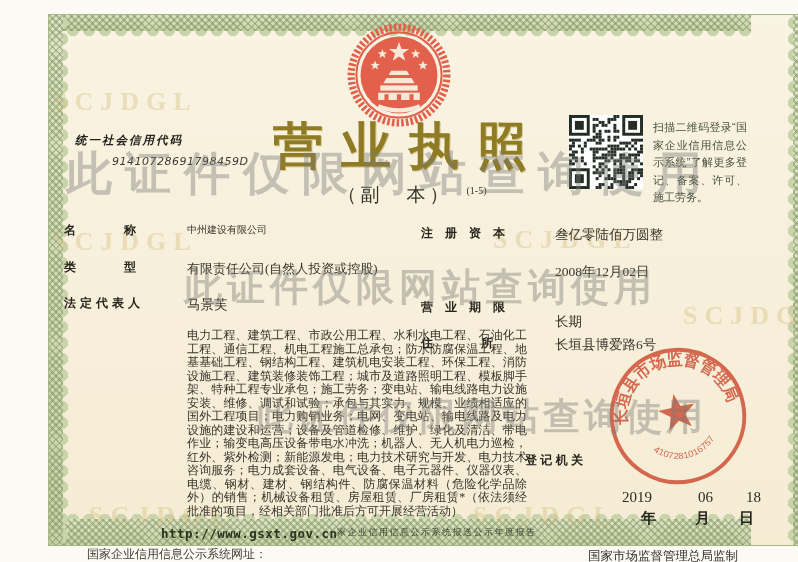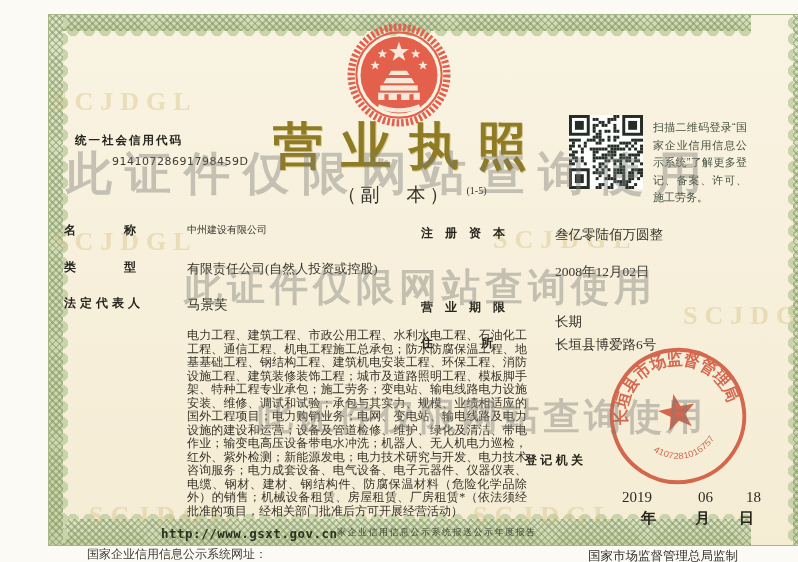--- a/index.html
+++ b/index.html
@@ -36,21 +36,21 @@
   
   .ghost { position:absolute; color:rgba(214,192,132,.42); font:bold 26px "Liberation Serif",serif;
       letter-spacing:7px; z-index:2; white-space:nowrap; }
   .wm { position:absolute; color:rgba(125,123,118,.42); font-weight:bold; white-space:nowrap; z-index:8;margin-left:9px; }
   .wm1 { left:8px;  top:128px; font-size:46px; letter-spacing:13px; }
   .wm2 { left:126px; top:247px; font-size:38px; letter-spacing:5px; }
   .wm3 { left:198px; top:377px; font-size:37px; letter-spacing:4px; }
 
   
   .emblem { position:absolute; left:298px; top:8px; width:104px; height:104px; z-index:3; }
-  .code-block { position:absolute; left:26px; top:118px; z-index:4; }
+  .code-block { position:absolute; left:26px; top:118px; z-index:4;font-style:italic; }
   .code-label { font-size:11.5px; font-weight:bold; letter-spacing:2px; color:#23221c; }
   .code-value { margin-top:7px; font-size:11px; letter-spacing:.5px; color:#3c3a32;
       font-family:"DejaVu Sans", sans-serif;margin-left:37px; }
   .title { position:absolute; left:0; top:98px; width:702px; text-align:center; z-index:4;
       font:bold 50px "Liberation Serif", serif; color:#8e7b24; letter-spacing:18px; text-indent:18px;
       text-shadow:1px 1px 0 rgba(179,160,74,.55); }
   .subtitle { position:absolute; left:0; top:167px; width:702px; text-align:center; z-index:4;
       font:19px "Liberation Serif", serif; color:#35332a; letter-spacing:4px; text-indent:24px; }
   .subtitle sup { font-size:10px; letter-spacing:0;padding-left:14px; }
 

